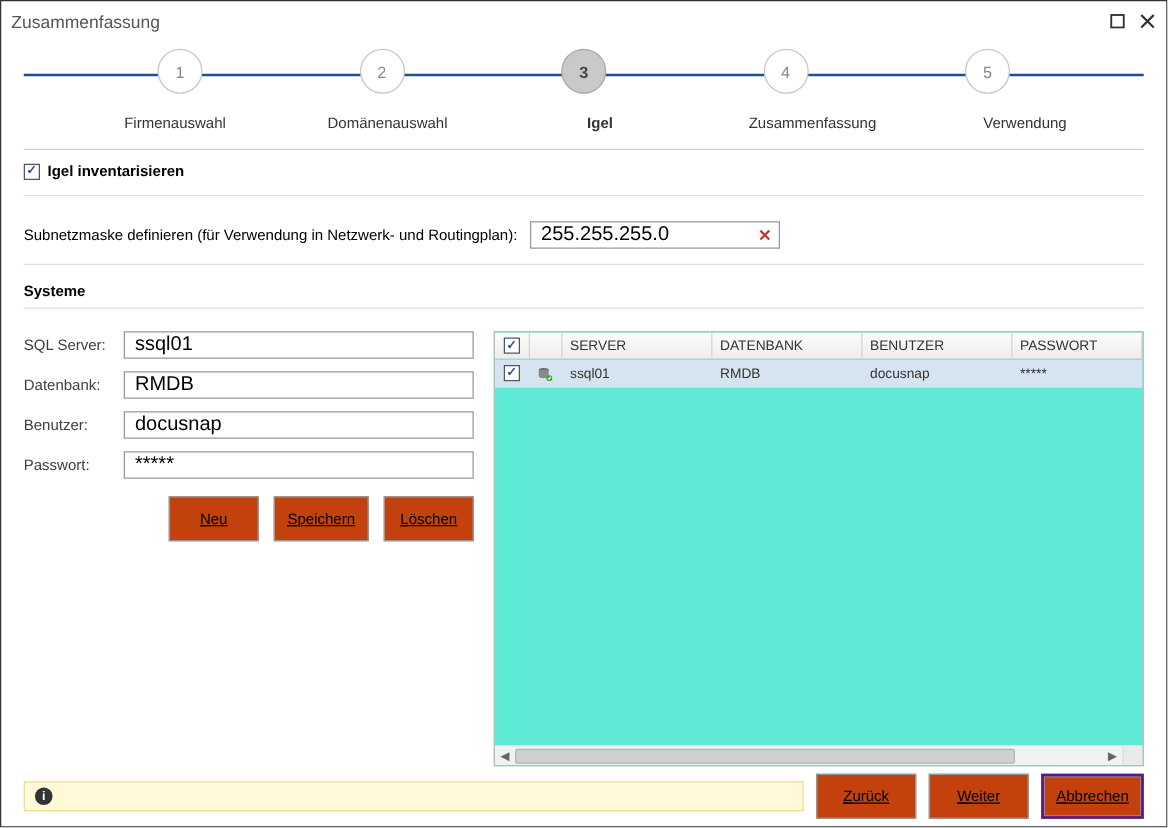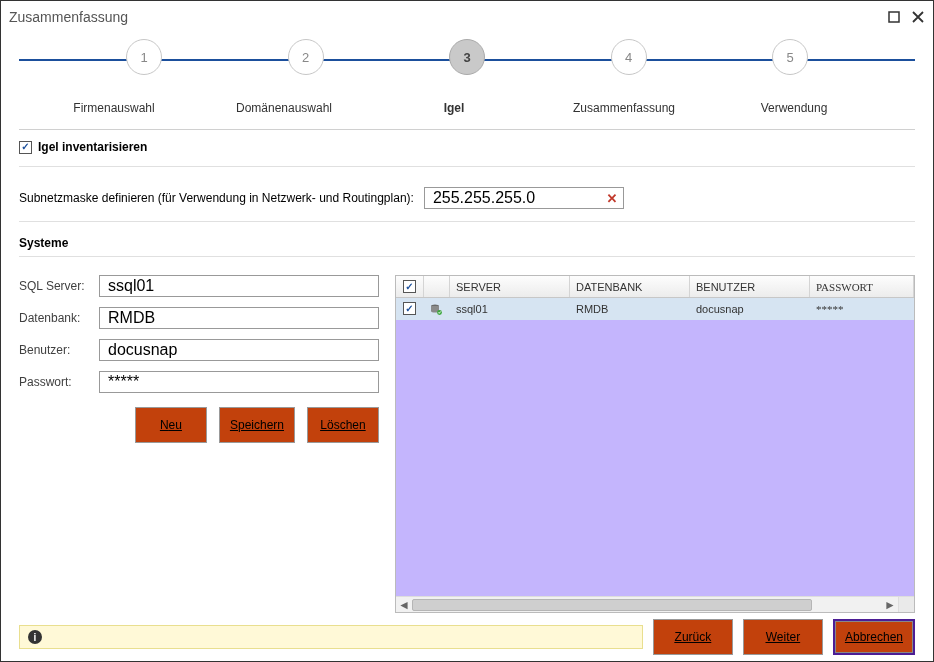--- a/index.html
+++ b/index.html
@@ -10,21 +10,21 @@
   .titlebar .controls { display: flex; gap: 10px; align-items: center; }
   .titlebar .controls span { width: 14px; height: 14px; display:flex;align-items:center;justify-content:center; cursor:pointer;}
   .content { flex: 1; display:flex; flex-direction:column; padding: 0 18px 6px 18px; }
   
   .steps-row { position:relative; height:50px; margin-top:6px; }
   .steps-line { position:absolute; top:20px; left:0; right:0; height:2px; background:#1b4f9c; }
   .steps { position:relative; display:flex; justify-content:space-between; padding:0 60px; }
   .step { display:flex; flex-direction:column; align-items:center; width:130px; }
   .step .circle { width:36px; height:36px; border-radius:50%; border:1px solid #c7c7c7; background:#fff; color:#888; display:flex; align-items:center; justify-content:center; font-size:13px; position:relative; z-index:2; }
   .step.active .circle { background:#c9c9c9; border-color:#aaa; color:#444; font-weight:bold; }
-  .labels-row { display:flex; justify-content:flex-start; padding:0 10px; margin-top:12px; text-align:center; margin-bottom:10px;}
+  .labels-row { display:flex; justify-content:flex-end; padding:0 10px; margin-top:2px; text-align:center; margin-bottom:10px;}
   .labels-row > div { width:170px; color:#333; }
   .labels-row .active { font-weight:bold; }
   .hr { height:1px; background:#d0d0d0; margin:4px 0 10px 0; }
   
   .check-line { display:flex; align-items:center; gap:6px; margin-bottom:6px;}
   .chk { width:13px; height:13px; border:1px solid #555;display:inline-flex;align-items:center;justify-content:center;font-size:10px;color:#1b4f9c;background:#fff;}
   .chk.checked::before{content:"✓";line-height:1;font-weight:bold;}
   .section-hr { height:1px; background:#e0e0e0; margin:6px 0 10px 0; }
   .subnet-row { display:flex; align-items:center; gap:10px; margin:10px 0 6px 0;}
   .textbox { border:1px solid #999; height:22px; padding:0 6px; display:flex; align-items:center; background:#fff; }
@@ -35,29 +35,29 @@
   .main-grid { display:flex; gap:16px; margin-top:8px; flex:1; min-height:0; }
   .form-col { width:360px; }
   .form-row { display:flex; align-items:center; margin-bottom:10px; }
   .form-row label { width:80px; color:#404040; }
   .form-row .textbox { flex:1; }
   .btn-row { display:flex; gap:12px; justify-content:flex-end; padding-left:90px; }
   .btn { height:36px; min-width:72px; border:1px solid #999; background:#c2410c; display:inline-flex; align-items:center; justify-content:center; padding:0 10px; cursor:pointer;text-decoration:underline;}
   .btn u { text-decoration:underline; }
   .btn.default { border:2px solid #4c1d95; font-weight:500; box-shadow:inset 0 0 0 1px #888;}
   .table-col { flex:1; display:flex; flex-direction:column; min-height:0; }
-  .table-wrap { flex:1; border:1px solid #bbb; position:relative; overflow:hidden; background:#c4b5fd;}
+  .table-wrap { flex:1; border:1px solid #bbb; position:relative; overflow:hidden; background:#5eead4;}
   .thead { display:flex; background:linear-gradient(#fdfdfd,#ececec); border-bottom:1px solid #c7c7c7; height:22px; }
   .thead .th { border-right:1px solid #d4d4d4; display:flex; align-items:center; padding:0 6px; color:#333; font-size:11px;}
   .col-chk{width:28px;justify-content:center;}
   .col-ico{width:26px;}
   .col-server{width:120px;}
   .col-db{width:120px;}
   .col-user{width:120px;}
-  .col-pass{flex:1;font-family:Liberation Serif, serif;}
+  .col-pass{flex:1;}
   .trow{display:flex;height:22px;align-items:stretch;background:#d6e4f2;border-bottom:1px solid #d6e4f2;}
   .trow .td{border-right:1px solid transparent;display:flex;align-items:center;padding:0 6px;font-size:11px;color:#333}
   .scroll-h { position:absolute; bottom:0; left:0; right:0; height:16px; background:#f1f1f1; border-top:1px solid #ddd; display:flex; align-items:center; }
   .scroll-h .sleft, .scroll-h .sright { width:16px; height:16px; display:flex;align-items:center;justify-content:center;color:#666; cursor:pointer;}
   .scroll-h .strack{flex:1;position:relative;height:16px;}
   .scroll-h .sthumb{position:absolute;left:0;top:2px;height:12px;width:85%;background:#cfcfcf;border:1px solid #b5b5b5;border-radius:2px;}
   .scroll-h .strack-end{width:16px;height:16px;background:#eaeaea;border-left:1px solid #ddd;}
   
   .footer { display:flex; align-items:center; gap:10px; padding:6px 0 0 0;}
   .info-bar { flex:1; background:#fff9d7; border:1px solid #e9df8f; height:24px; display:flex; align-items:center; padding:0 8px; gap:8px; color:#333;}

